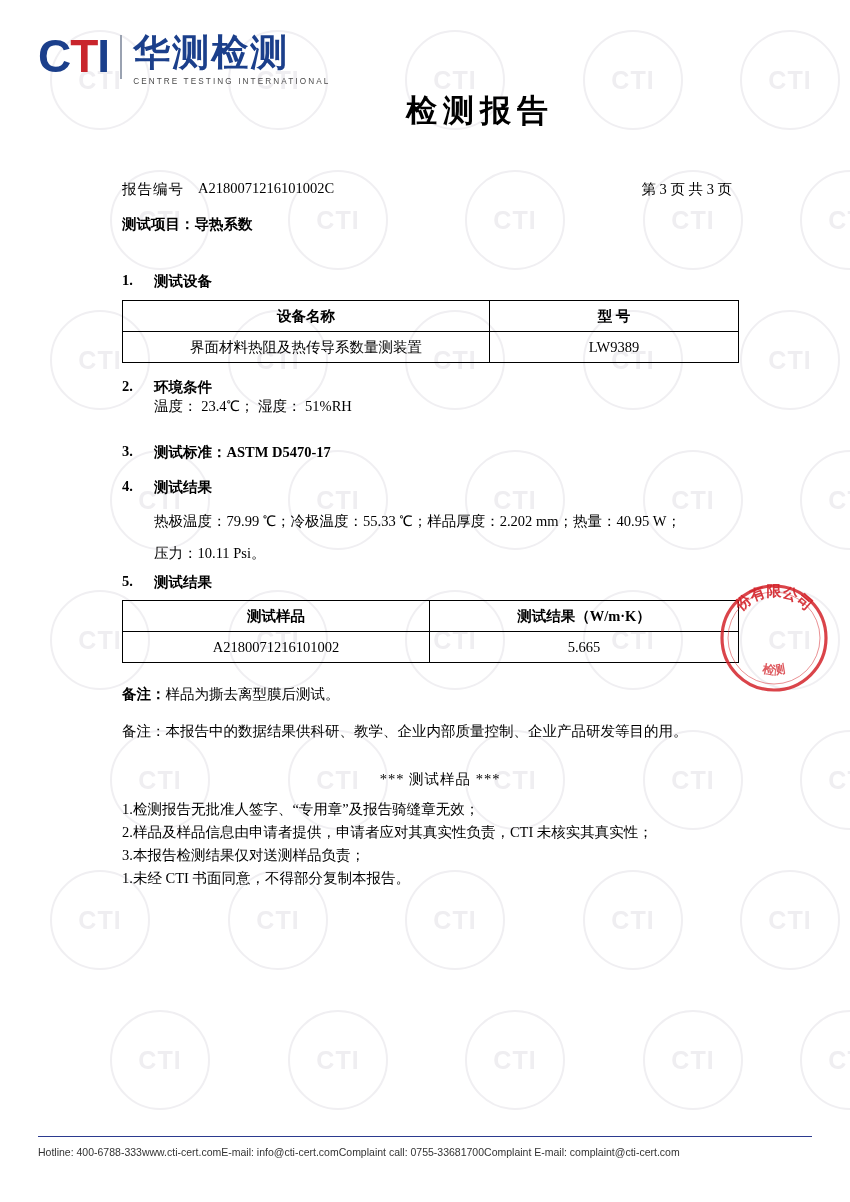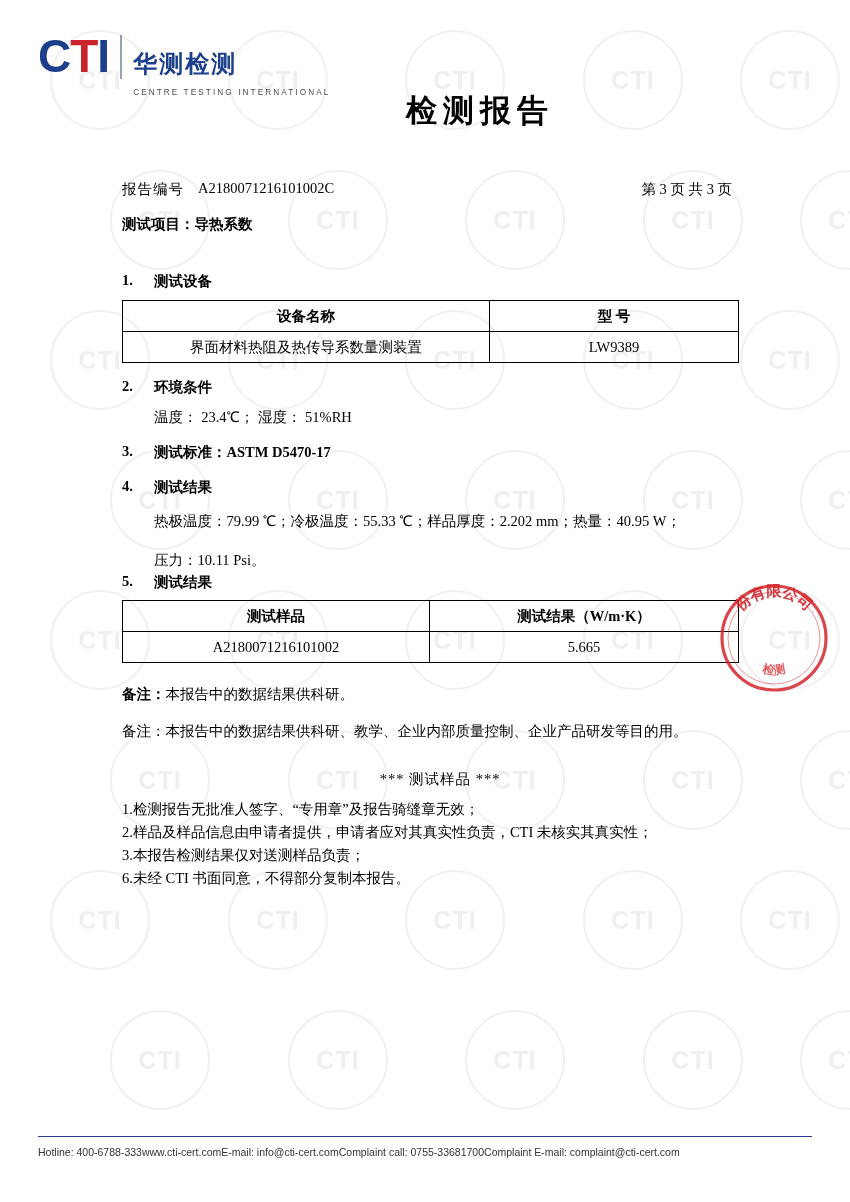--- a/index.html
+++ b/index.html
@@ -65,25 +65,24 @@
   .logo-cti .t-red { color: #c9252c; }
   .logo-divider {
     width: 2px;
     height: 44px;
     background: #9aa2b1;
     margin: 2px 11px 0 11px;
   }
   .logo-cn {
     font-family: "Liberation Sans", sans-serif;
     font-weight: bold;
-    font-size: 24px;
+    font-size: 37px;
     line-height: 40px;
     color: #1b3f8b;
     letter-spacing: 2px;
-    margin-top: 11px;
   }
   .logo-en {
     font-family: "Liberation Sans", sans-serif;
     font-size: 8.2px;
     letter-spacing: 2.1px;
     color: #4a4a4a;
     margin-top: 4px;
     text-align: right;
   }
 
@@ -317,37 +316,37 @@
         <td class="c2">LW9389</td>
       </tr>
     </tbody>
       </table>
 
     <div class="section" style="top:378px;">
       <div class="sec-head">
         <span class="sec-num">2.</span>
         <span>环境条件</span>
       </div>
-      <div class="sec-body" style="margin-top:11px;">温度： 23.4℃；    湿度： 51%RH</div>
+      <div class="sec-body" style="">温度： 23.4℃；    湿度： 51%RH</div>
     </div>
 
     <div class="section" style="top:443px;">
       <div class="sec-head">
         <span class="sec-num">3.</span>
         <span>测试标准：ASTM D5470-17</span>
       </div>
     </div>
 
     <div class="section" style="top:478px;">
       <div class="sec-head">
         <span class="sec-num">4.</span>
         <span>测试结果</span>
       </div>
       <div class="sec-body" style="margin-top:15px;">热极温度：79.99 ℃；冷极温度：55.33 ℃；样品厚度：2.202 mm；热量：40.95 W；</div>
-      <div class="sec-body" style="margin-top:20px;">压力：10.11 Psi。</div>
+      <div class="sec-body" style="margin-top:13px;">压力：10.11 Psi。</div>
     </div>
 
     <div class="section" style="top:573px;">
       <div class="sec-head">
         <span class="sec-num">5.</span>
         <span>测试结果</span>
       </div>
     </div>
 
     <table class="dt tbl2">
@@ -357,32 +356,32 @@
         <td class="c2 hdr">测试结果（W/m·K）</td>
       </tr>
       <tr>
         <td class="c1">A2180071216101002</td>
         <td class="c2">5.665</td>
       </tr>
     </tbody>
       </table>
 
     <div class="note" style="top:685px;">
-      <b>备注：</b><span>本报告中的数据结果供科研。</span>
+      <b>备注：</b><span>样品为撕去离型膜后测试。</span>
     </div>
 
     <div class="note" style="top:722px;">备注：本报告中的数据结果供科研、教学、企业内部质量控制、企业产品研发等目的用。</div>
 
     <div class="end-mark" style="top:770px;">***  测试样品  ***</div>
 
     <div class="decl" style="top:798px;">
       <div>1.检测报告无批准人签字、“专用章”及报告骑缝章无效；</div>
       <div>2.样品及样品信息由申请者提供，申请者应对其真实性负责，CTI 未核实其真实性；</div>
       <div>3.本报告检测结果仅对送测样品负责；</div>
-      <div>6.未经 CTI 书面同意，不得部分复制本报告。</div>
+      <div>1.未经 CTI 书面同意，不得部分复制本报告。</div>
     </div>
   </div>
 
   <svg class="stamp" viewBox="0 0 120 120">
     <defs>
       <path id="arcTop" d="M 18,60 A 42,42 0 0 1 102,60" fill="none"></path>
       <path id="arcBot" d="M 24,60 A 36,36 0 0 0 96,60" fill="none"></path>
     </defs>
     <circle cx="60" cy="60" r="52" fill="none" stroke="#d3232a" stroke-width="3.2" opacity="0.85"></circle>
     <circle cx="60" cy="60" r="46" fill="none" stroke="#d3232a" stroke-width="1" opacity="0.5"></circle>

